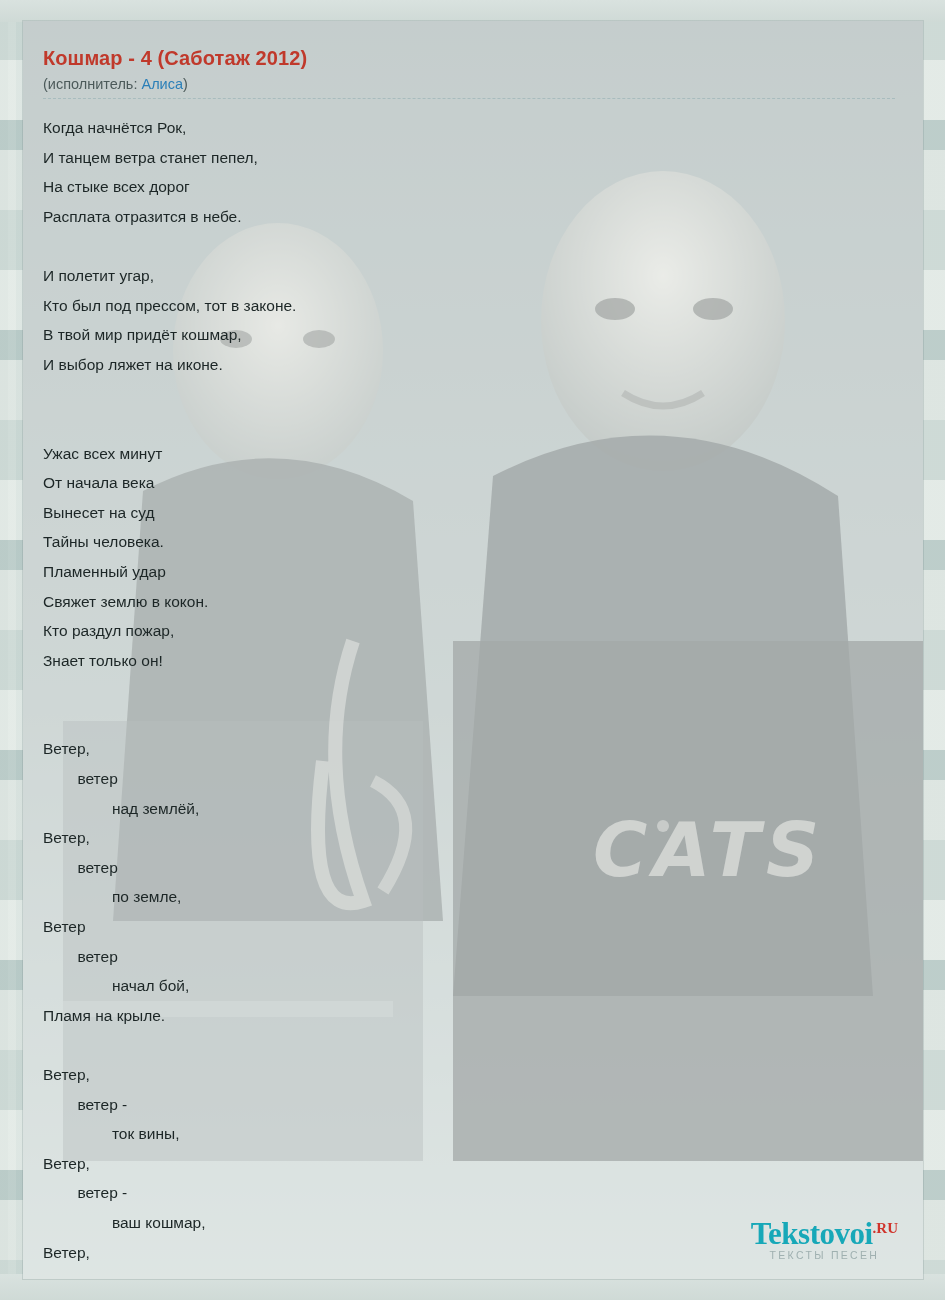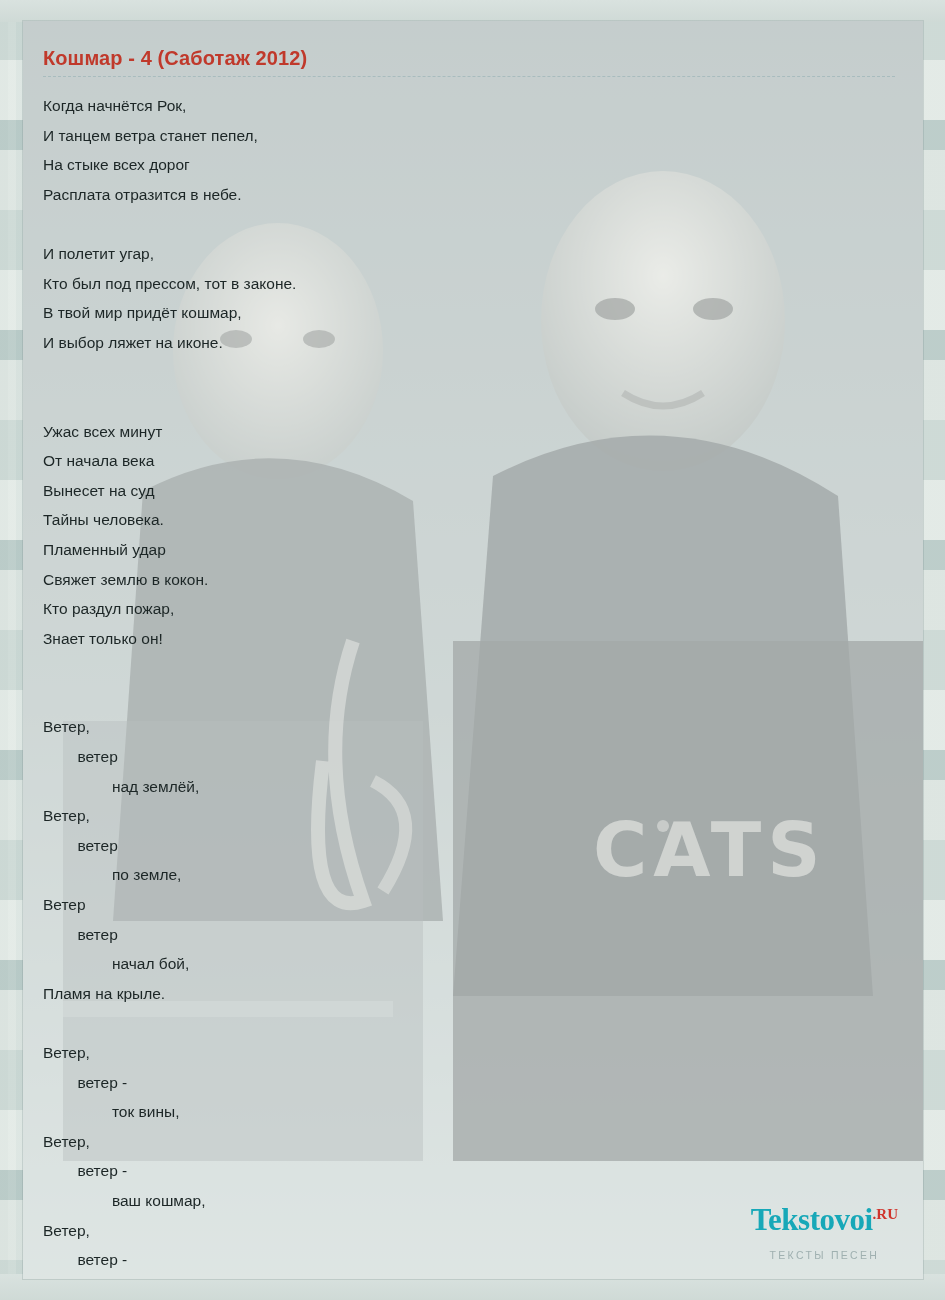--- a/index.html
+++ b/index.html
@@ -62,20 +62,21 @@
     background: #e6eeec;
     box-shadow: 0 0 0 1px rgba(120,140,140,.25);
     overflow: hidden;
   }
 
   
   .photo {
     position: absolute;
     inset: 0;
     overflow: hidden;
+    font-style: italic;
   }
   .photo svg { position: absolute; left: 0; top: 0; }
   .photo::after {
     content: "";
     position: absolute;
     inset: 0;
     background: rgba(230,238,236,0.62);
   }
 
   .content {
@@ -134,21 +135,21 @@
     color: #d0342c;
     font-size: 15px;
     vertical-align: super;
     letter-spacing: 0;
   }
   .logo-sub {
     font-family: "Liberation Sans", sans-serif;
     font-size: 10.5px;
     color: #9fb0b0;
     letter-spacing: 2.3px;
-    margin-top: 14px;
+    margin-top: 0;
   }
 </style>
 </head>
 <body>
 
 <div class="page">
 
   <div class="side-stripes side-left"></div>
   <div class="side-stripes side-right"></div>
   <div class="frame-band band-top"></div>
@@ -193,20 +194,21 @@
         <path d="M350 760 q60 30 10 110" stroke="#e9e4dc" stroke-width="13" fill="none" opacity="0.5"></path>
         <text x="570" y="855" font-family="DejaVu Sans" font-size="74" font-weight="bold" fill="#efe9e1" opacity="0.62" letter-spacing="6">CATS</text>
         <circle cx="640" cy="805" r="6" fill="#efe9e1" opacity="0.5"></circle>
         <rect x="40" y="980" width="330" height="16" fill="#cfd6d4" opacity="0.35"></rect>
       </svg>
     </div>
 
     <div class="content">
       <h1 class="title">Кошмар - 4 (Саботаж 2012)</h1>
 
+      <p class="byline"><span>(исполнитель: </span><a href="#">Алиса</a><span>)</span></p>
 
       <div class="rule"></div>
 
       <div class="lyrics">Когда начнётся Рок,
 И танцем ветра станет пепел,
 На стыке всех дорог
 Расплата отразится в небе.
 
 И полетит угар,
 Кто был под прессом, тот в законе.

